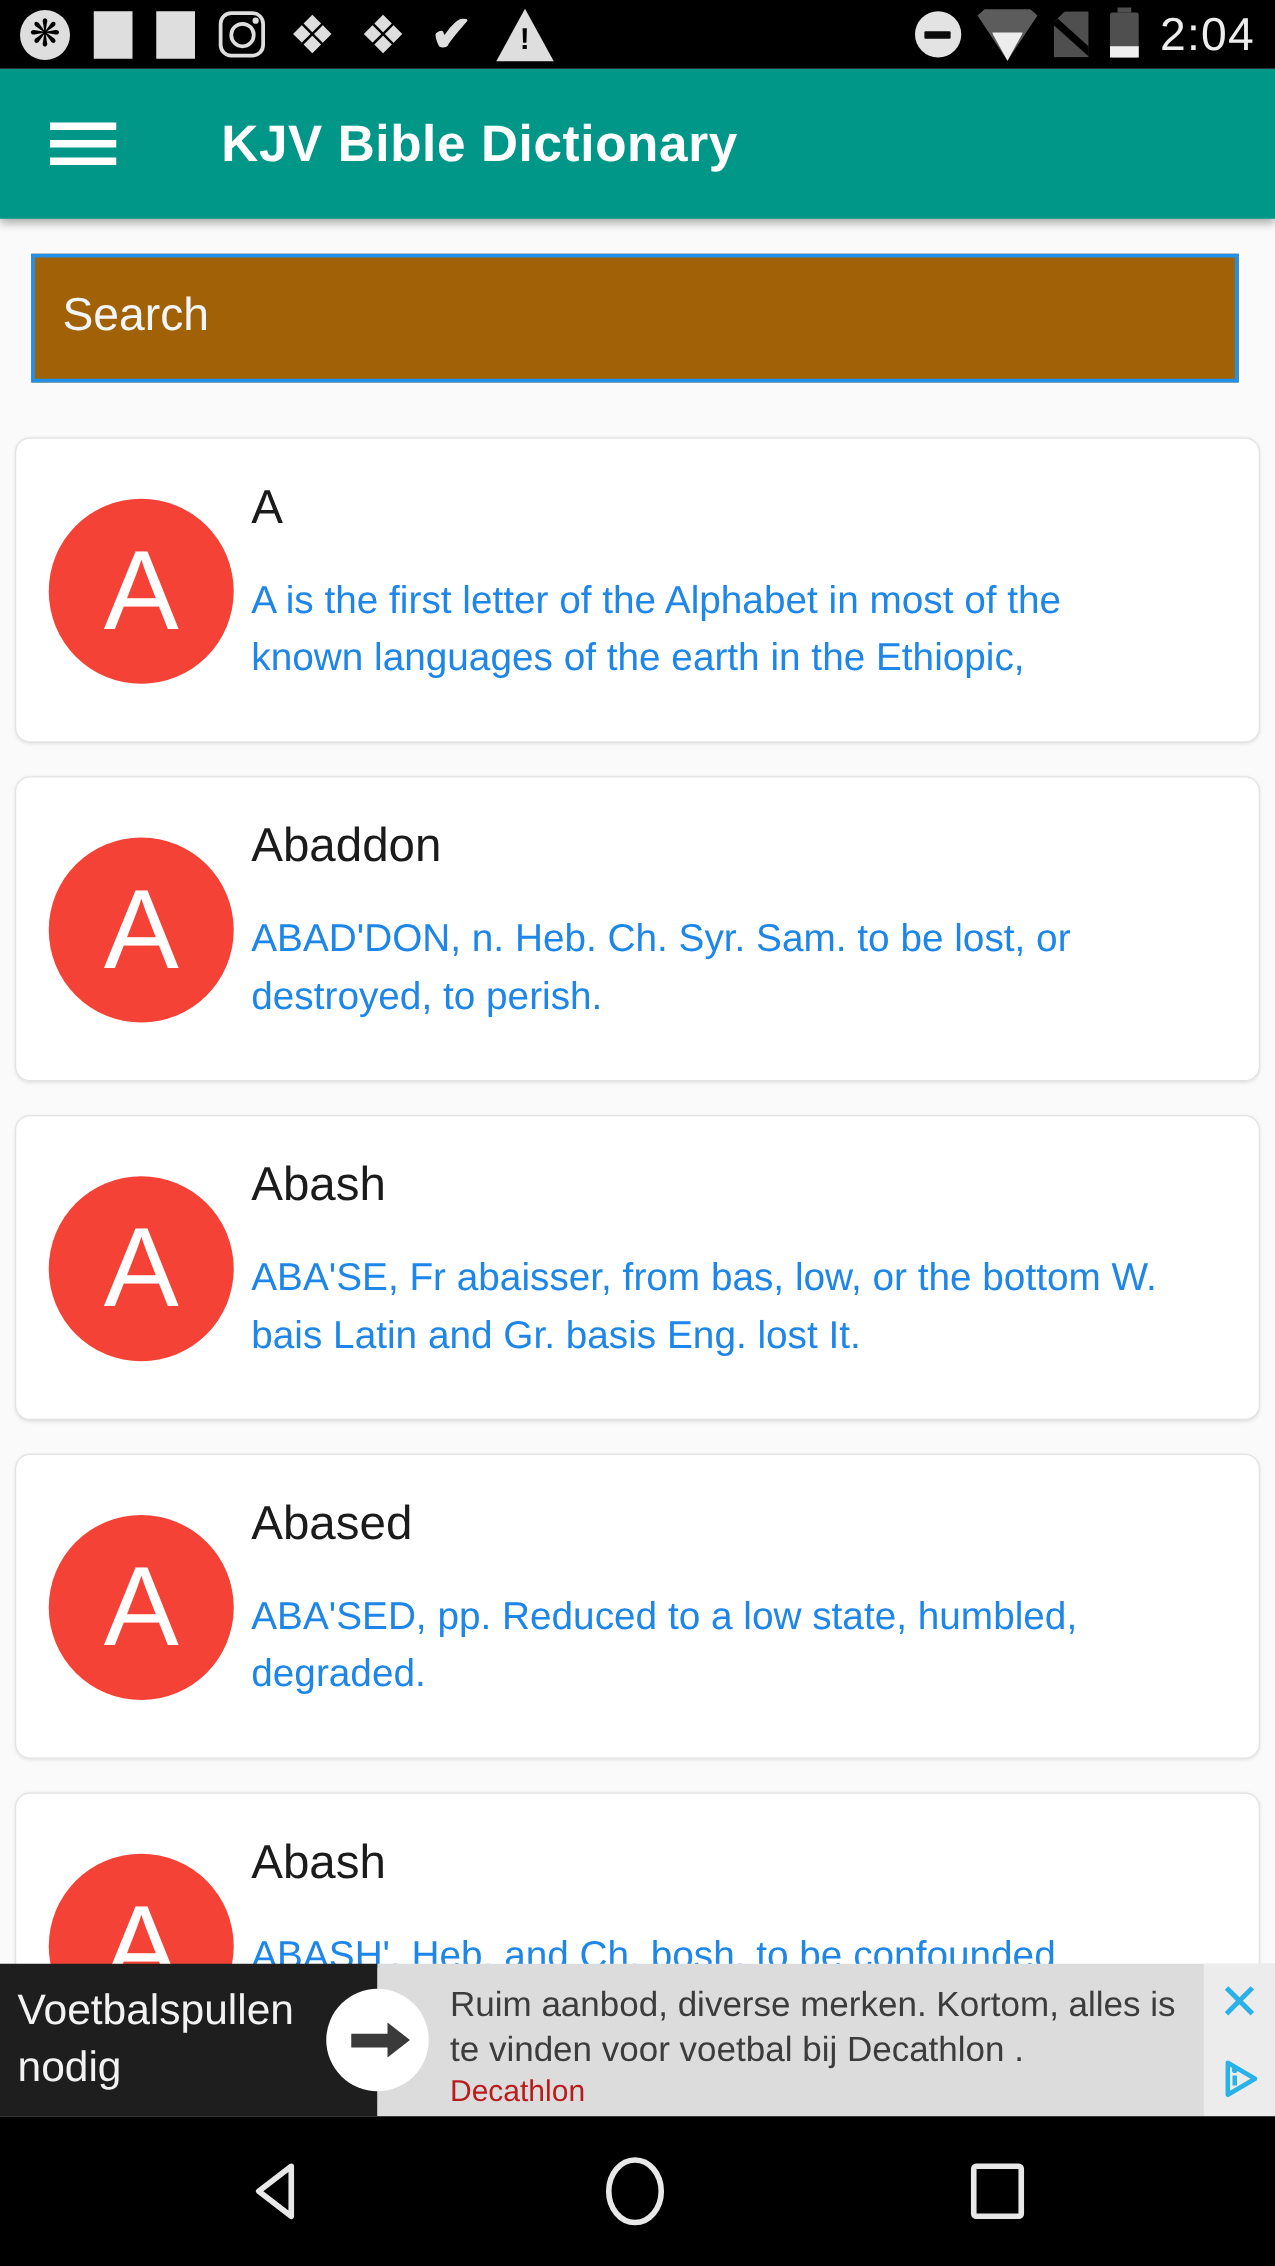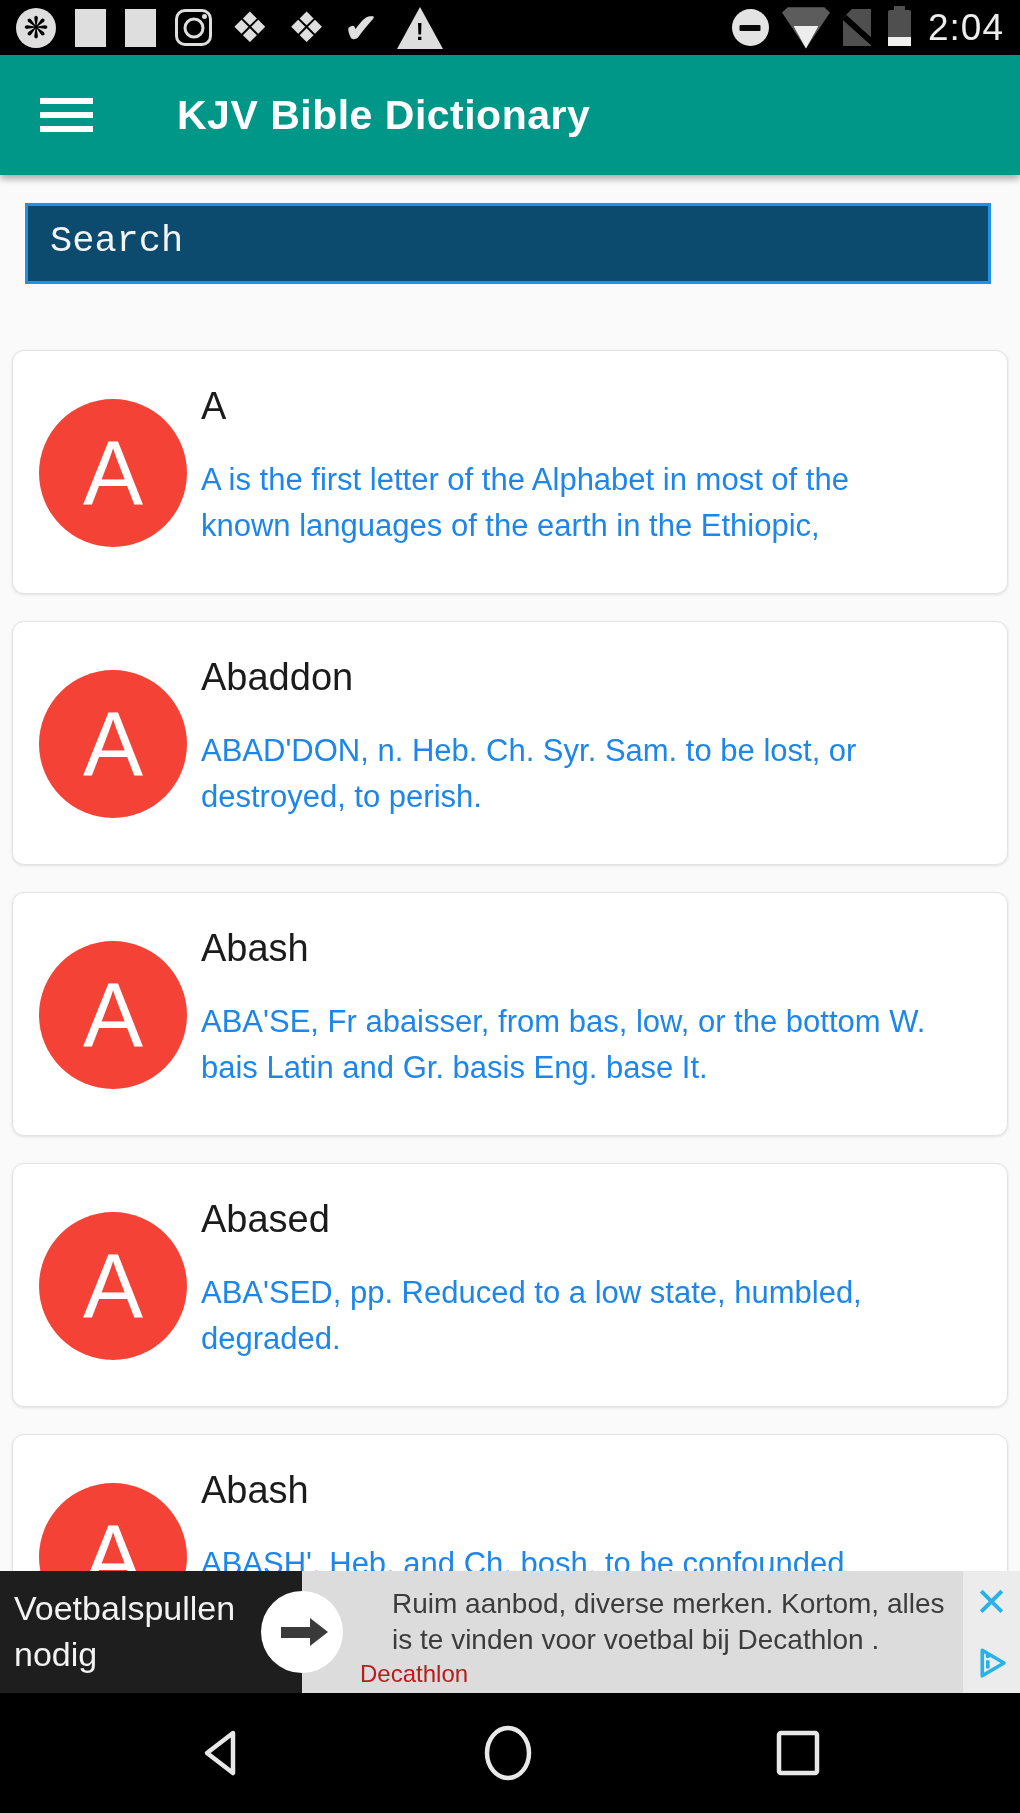--- a/index.html
+++ b/index.html
@@ -55,24 +55,24 @@
     position:absolute; top:55px; left:0; width:1020px; height:120px;
     background:#009688; display:flex; align-items:center;
     box-shadow:0 4px 7px rgba(0,0,0,0.32); z-index:15;
   }
   .hamburger { margin-left:40px; display:flex; flex-direction:column; gap:8px; cursor:pointer; }
   .hamburger .bar { width:53px; height:6px; background:#fff; }
   .app-title { margin-left:84px; color:#fff; font-size:41px; font-weight:bold; letter-spacing:0.5px;text-align:center; }
 
   
   .search-input {
-    position:absolute; top:203px; left:25px; width:966px; height:81px;
-    background:#0c4a6e; border:3px solid #2090ea; outline:none;
+    position:absolute; top:203px; left:25px; width:966px; height:103px;
+    background:#a16207; border:3px solid #2090ea; outline:none;
     color:#f2f5f7; font-size:37px; padding:0 0 6px 22px;
-    font-family:Liberation Mono, monospace; z-index:5;
+    font-family:Liberation Sans, sans-serif; z-index:5;
   }
   .search-input::placeholder { color:#f2f5f7; opacity:1; }
 
   
   .entry-list {
     position:absolute; top:350px; left:12px; width:996px;
     display:flex; flex-direction:column; gap:27px; z-index:1;
   }
   .card {
     position:relative; height:244px; background:#fff;
@@ -101,21 +101,21 @@
   }
   .ad-circle {
     position:absolute; left:261px; top:50%; transform:translateY(-50%);
     width:82px; height:82px; border-radius:50%; background:#fff;
     display:flex; align-items:center; justify-content:center; z-index:2;
   }
   .ad-arrow { position:relative; width:30px; height:11px; background:#3a3a3a; margin-right:12px; }
   .ad-arrow::after { content:""; position:absolute; right:-17px; top:-9px;
     border-left:18px solid #3a3a3a; border-top:14px solid transparent; border-bottom:14px solid transparent; }
   .ad-right { flex:1; background:#dcdcdc; padding:15px 74px 0 58px; }
-  .ad-body { font-size:28px; color:#3c3c3c; line-height:1.27;margin-left:32px; }
+  .ad-body { font-size:28px; color:#3c3c3c; line-height:1.27; }
   .ad-advertiser { font-size:24px; color:#b91c1c; margin-top:3px; }
   .ad-controls { position:absolute; right:0; top:0; width:57px; height:122px;
     display:flex; flex-direction:column; z-index:3; }
   .ad-close { flex:1; background:#ececec; color:#2ab2e8; font-size:40px; line-height:1;
     display:flex; align-items:center; justify-content:center; cursor:pointer; }
   .ad-choices { flex:1; background:#ececec; display:flex; align-items:center; justify-content:center; cursor:pointer; }
 
   
   .nav-bar {
     position:absolute; left:0; top:1693px; width:1020px; height:120px;
@@ -174,21 +174,21 @@
 
     <div class="card">
       <span class="avatar">A</span>
       <div class="card-title">Abaddon</div>
       <div class="card-desc">ABAD'DON, n. Heb. Ch. Syr. Sam. to be lost, or destroyed, to perish.</div>
     </div>
 
     <div class="card">
       <span class="avatar">A</span>
       <div class="card-title">Abash</div>
-      <div class="card-desc">ABA'SE, Fr abaisser, from bas, low, or the bottom W. bais Latin and Gr. basis Eng. base It.</div>
+      <div class="card-desc">ABA'SE, Fr abaisser, from bas, low, or the bottom W. bais Latin and Gr. basis Eng. lost It.</div>
     </div>
 
     <div class="card">
       <span class="avatar">A</span>
       <div class="card-title">Abased</div>
       <div class="card-desc">ABA'SED, pp. Reduced to a low state, humbled, degraded.</div>
     </div>
 
     <div class="card">
       <span class="avatar">A</span>

